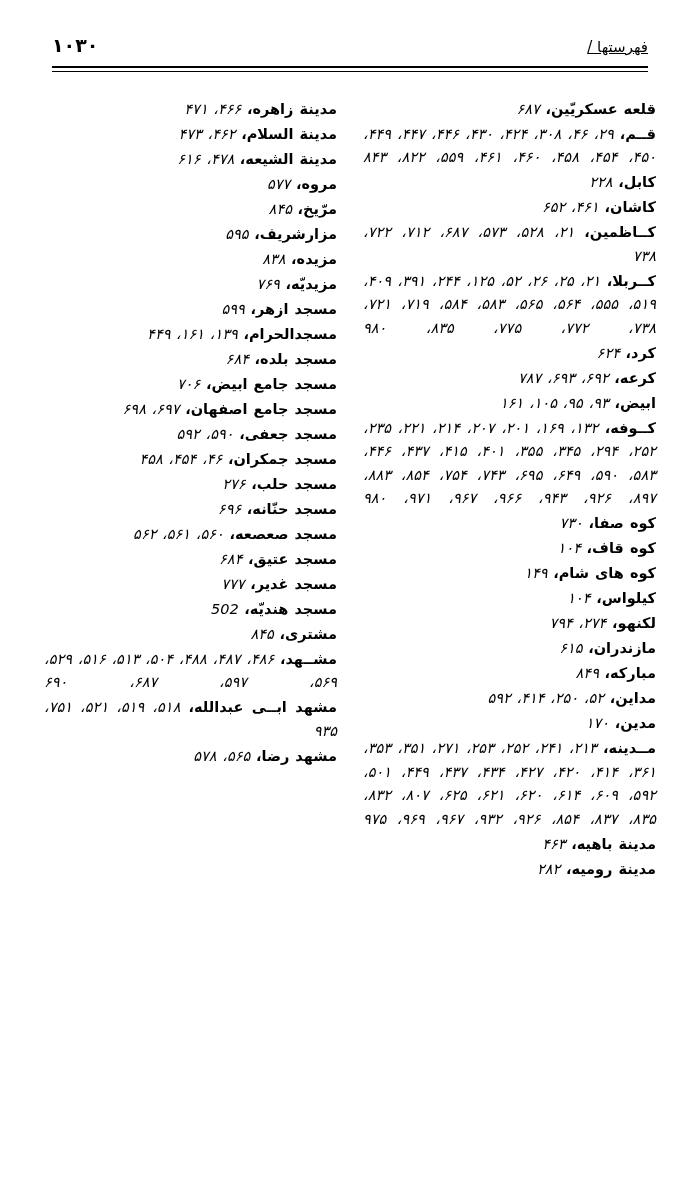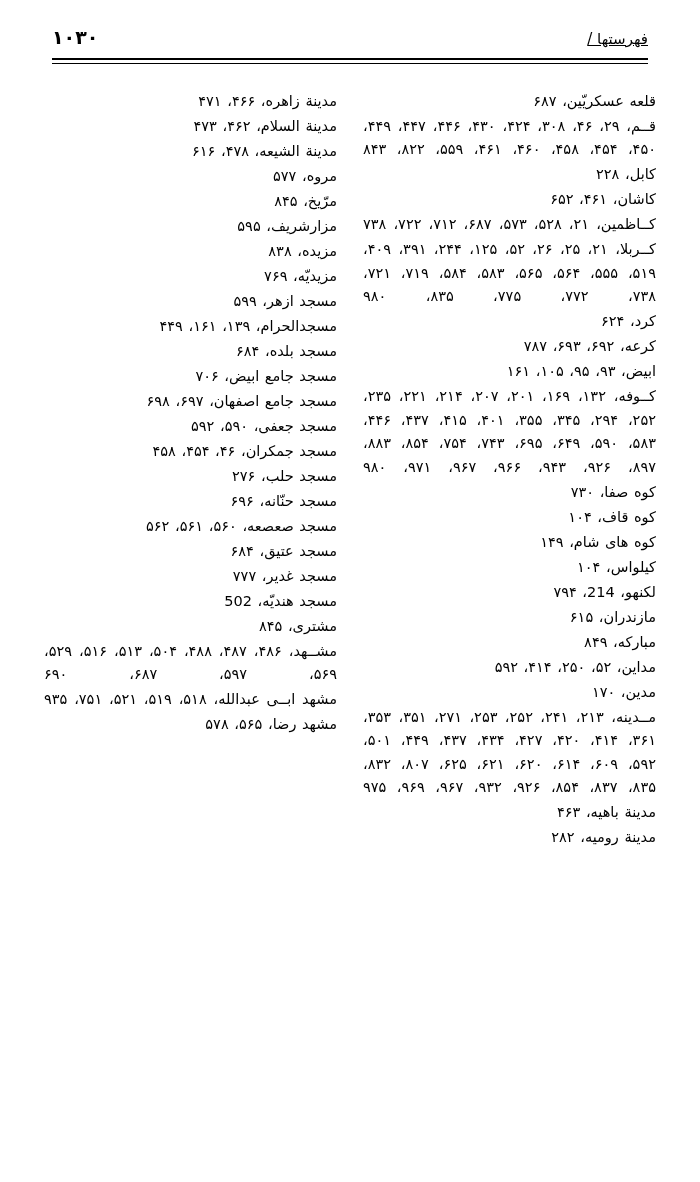--- a/index.html
+++ b/index.html
@@ -23,21 +23,21 @@
     display: flex;
     flex-direction: column;
   }
   
   .header {
     display: flex;
     flex-direction: row-reverse;
     align-items: baseline;
     justify-content: space-between;
     padding: 0 22px 0 22px;
-    margin-top: 0;
+    margin-top: 8px;
   }
   .page-number {
     font-size: 19px;
     font-weight: bold;
     letter-spacing: 1px;
     direction: rtl;
   }
   .header-title {
     font-size: 15px;
     direction: rtl;
@@ -79,24 +79,25 @@
     direction: rtl;
     text-align: justify;
     text-align-last: right;
     word-spacing: 1px;
   }
   .entry.justified {
     text-align: justify;
     text-align-last: justify;
   }
   .entry .term {
-    font-weight: normal;
+    font-weight: bold;
   }
   .entry .nums {
     font-weight: normal;
+    font-style: italic;
   }
 </style>
 </head>
 <body>
 
 <div class="page">
 
   <div class="header">
     <div class="page-number">۱۰۳۰</div>
     <div class="header-title">فهرستها /</div>
@@ -116,21 +117,21 @@
         <div class="entry justified"><span class="term">کــاظمین،</span><span class="nums"> ۲۱، ۵۲۸، ۵۷۳، ۶۸۷، ۷۱۲، ۷۲۲، ۷۳۸</span></div>
         <div class="entry justified"><span class="term">کــربلا،</span><span class="nums"> ۲۱، ۲۵، ۲۶، ۵۲، ۱۲۵، ۲۴۴، ۳۹۱، ۴۰۹، ۵۱۹، ۵۵۵، ۵۶۴، ۵۶۵، ۵۸۳، ۵۸۴، ۷۱۹، ۷۲۱، ۷۳۸، ۷۷۲، ۷۷۵، ۸۳۵، ۹۸۰</span></div>
         <div class="entry"><span class="term">کرد،</span><span class="nums"> ۶۲۴</span></div>
         <div class="entry"><span class="term">کرعه،</span><span class="nums"> ۶۹۲، ۶۹۳، ۷۸۷</span></div>
         <div class="entry"><span class="term">ابیض،</span><span class="nums"> ۹۳، ۹۵، ۱۰۵، ۱۶۱</span></div>
         <div class="entry justified"><span class="term">کــوفه،</span><span class="nums"> ۱۳۲، ۱۶۹، ۲۰۱، ۲۰۷، ۲۱۴، ۲۲۱، ۲۳۵، ۲۵۲، ۲۹۴، ۳۴۵، ۳۵۵، ۴۰۱، ۴۱۵، ۴۳۷، ۴۴۶، ۵۸۳، ۵۹۰، ۶۴۹، ۶۹۵، ۷۴۳، ۷۵۴، ۸۵۴، ۸۸۳، ۸۹۷، ۹۲۶، ۹۴۳، ۹۶۶، ۹۶۷، ۹۷۱، ۹۸۰</span></div>
         <div class="entry"><span class="term">کوه صفا،</span><span class="nums"> ۷۳۰</span></div>
         <div class="entry"><span class="term">کوه قاف،</span><span class="nums"> ۱۰۴</span></div>
         <div class="entry"><span class="term">کوه های شام،</span><span class="nums"> ۱۴۹</span></div>
         <div class="entry"><span class="term">کیلواس،</span><span class="nums"> ۱۰۴</span></div>
-        <div class="entry"><span class="term">لکنهو،</span><span class="nums"> 214، ۷۹۴</span></div>
+        <div class="entry"><span class="term">لکنهو،</span><span class="nums"> ۲۷۴، ۷۹۴</span></div>
         <div class="entry"><span class="term">مازندران،</span><span class="nums"> ۶۱۵</span></div>
         <div class="entry"><span class="term">مبارکه،</span><span class="nums"> ۸۴۹</span></div>
         <div class="entry"><span class="term">مداین،</span><span class="nums"> ۵۲، ۲۵۰، ۴۱۴، ۵۹۲</span></div>
         <div class="entry"><span class="term">مدین،</span><span class="nums"> ۱۷۰</span></div>
         <div class="entry justified"><span class="term">مــدینه،</span><span class="nums"> ۲۱۳، ۲۴۱، ۲۵۲، ۲۵۳، ۲۷۱، ۳۵۱، ۳۵۳، ۳۶۱، ۴۱۴، ۴۲۰، ۴۲۷، ۴۳۴، ۴۳۷، ۴۴۹، ۵۰۱، ۵۹۲، ۶۰۹، ۶۱۴، ۶۲۰، ۶۲۱، ۶۲۵، ۸۰۷، ۸۳۲، ۸۳۵، ۸۳۷، ۸۵۴، ۹۲۶، ۹۳۲، ۹۶۷، ۹۶۹، ۹۷۵</span></div>
         <div class="entry"><span class="term">مدینة باهیه،</span><span class="nums"> ۴۶۳</span></div>
         <div class="entry"><span class="term">مدینة رومیه،</span><span class="nums"> ۲۸۲</span></div>
       </div>
     <div class="col" id="col-left">
         <div class="entry"><span class="term">مدینة زاهره،</span><span class="nums"> ۴۶۶، ۴۷۱</span></div>

